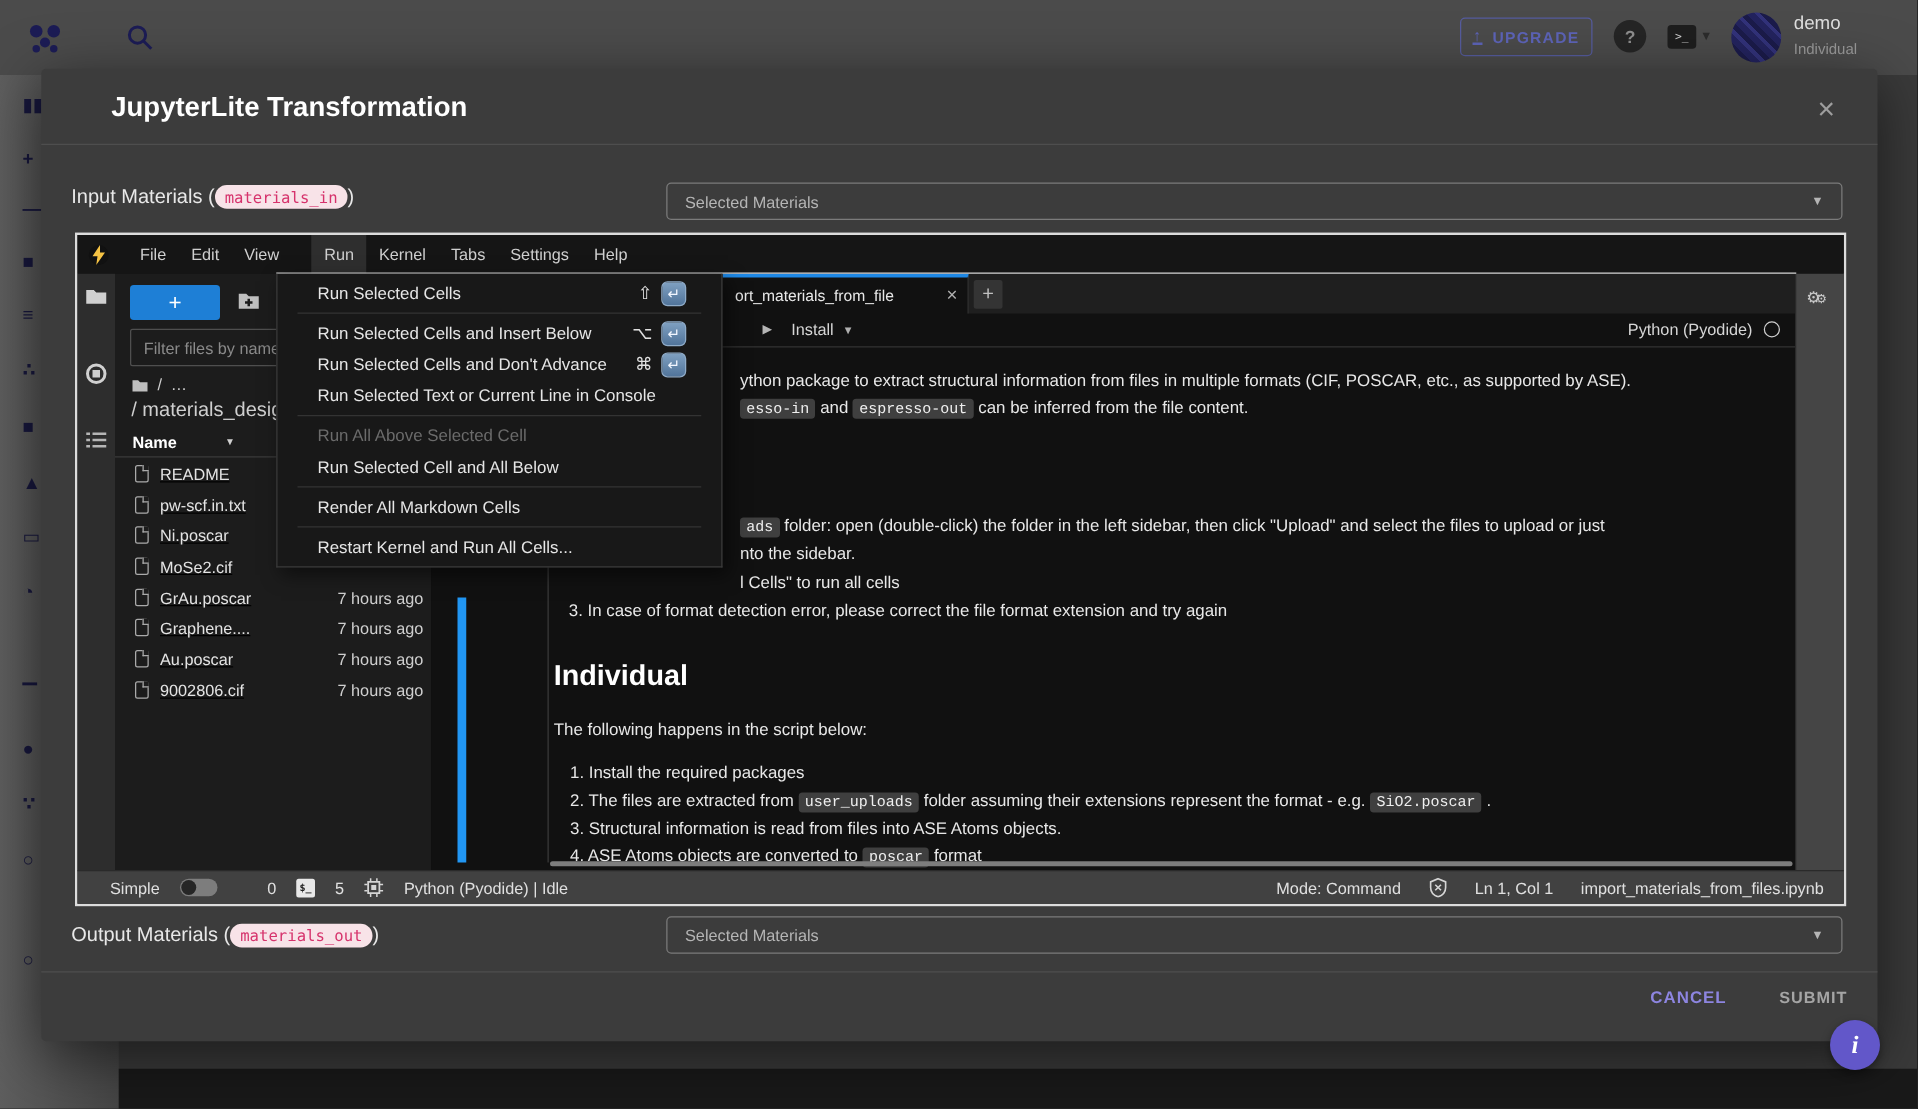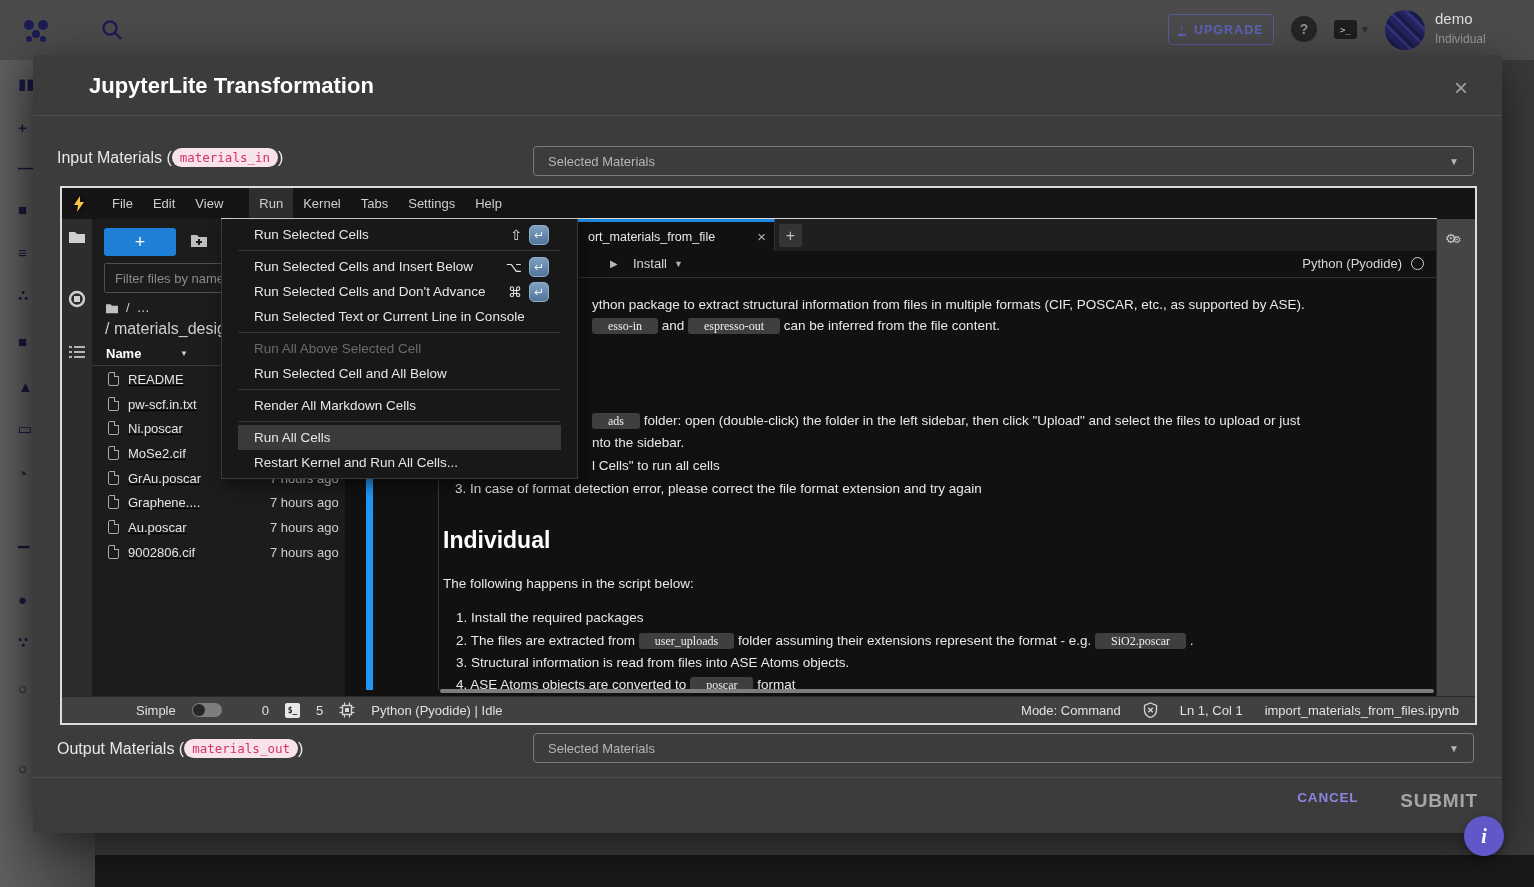--- a/index.html
+++ b/index.html
@@ -40,21 +40,21 @@
   .modal-hdiv { position:absolute; left:0; top:60px; width:100%; height:1px; background:#4e4e4e; }
   .io-label { position:absolute; left:24px; color:#e8e8e8; font-size:16px; display:flex; align-items:center; gap:0; }
   .code-chip { font-family:"DejaVu Sans Mono",monospace; font-size:12.5px; background:#f8e3e8; color:#d6336c;
     padding:2px 8px; border-radius:10px; }
   .matsel { position:absolute; left:500px; width:941px; height:30px; border:1px solid #7b7b7b; border-radius:4px;
     color:#b5b5b5; font-size:13px; display:flex; align-items:center; padding:0 14px; }
   .matsel .sel-caret { margin-left:auto; color:#b5b5b5; font-size:10px; }
   .footer-div { position:absolute; left:0; top:722px; width:100%; height:1px; background:#4e4e4e; }
   .footer { position:absolute; left:0; top:735px; right:24px; display:flex; justify-content:flex-end; gap:42px; }
   .btn-cancel { color:#8d85e0; font-size:13.5px; font-weight:bold; letter-spacing:.8px; }
-  .btn-submit { color:#a5a5a5; font-size:19px; font-weight:bold; letter-spacing:.8px; }
+  .btn-submit { color:#a5a5a5; font-size:13px; font-weight:bold; letter-spacing:.8px; }
   .fab { position:absolute; left:1464px; top:816px; width:40px; height:40px; border-radius:50%; background:#6257c9;
     color:#fff; display:flex; align-items:center; justify-content:center;
     font-family:"Liberation Serif",serif; font-style:italic; font-weight:bold; font-size:20px; z-index:90;
     box-shadow:0 3px 8px rgba(0,0,0,.4); }
 
   
   .jframe { position:absolute; left:27px; top:131px; width:1417px; height:539px; border:2px solid #dcdcdc; background:#111; }
   .jmenubar { position:absolute; left:0; top:0; width:100%; height:31px; background:#151515; display:flex;
     align-items:center; padding-left:6px; }
   .bolt-wrap { width:18px; height:18px; margin:0 14px 0 2px; }
@@ -93,32 +93,32 @@
   .tb-run { position:absolute; left:265px; top:7px; color:#b5b5b5; font-size:10px; }
   .tb-celltype { position:absolute; left:288px; top:5px; color:#d6d6d6; font-size:13px; display:flex; gap:7px; align-items:center; }
   .tb-celltype .cv { font-size:9px; color:#b0b0b0; }
   .tb-kernel { position:absolute; right:12px; top:5px; display:flex; align-items:center; gap:9px; }
   .tb-kernel .kn { color:#d6d6d6; font-size:13px; }
   .kcircle { width:13px; height:13px; border:1.5px solid #cfcfcf; border-radius:50%; }
   .ncontent { position:absolute; left:0; top:59px; width:100%; height:418px; overflow:hidden; }
   .bluebar { position:absolute; left:21px; top:200px; width:7px; height:212px; background:#2196f3; }
   .cellline { position:absolute; left:93px; top:4px; width:1px; height:408px; background:#3a3a3a; }
   .mdline { position:absolute; color:#e8e8e8; font-size:13.5px; line-height:20px; white-space:nowrap; }
-  .mdcode { font-family:Liberation Serif, serif; font-size:12px; background:#3f3f3f; color:#efefef;
-    padding:1px 16px; border-radius:3px; }
+  .mdcode { font-family:Liberation Mono, monospace; font-size:12px; background:#3f3f3f; color:#efefef;
+    padding:1px 5px; border-radius:3px; }
   .mdh2 { position:absolute; color:#fff; font-size:23px; font-weight:bold; }
   .hscroll { position:absolute; left:95px; top:411px; width:994px; height:4px; background:#7d7d7d; border-radius:2px; }
 
   .rightbar { position:absolute; right:0; top:0; width:39px; height:100%; background:#454545; border-left:1px solid #2a2a2a; }
   .gears { position:absolute; left:8px; top:10px; color:#c8c8c8; }
   .gears .g1 { font-size:13px; } .gears .g2 { font-size:10px; margin-left:-4px; }
 
   .jstatus { position:absolute; left:0; bottom:0; width:1413px; height:27px; background:#414141; border-top:1px solid #2a2a2a;
     display:flex; align-items:center; color:#e0e0e0; font-size:13px; }
-  .st-left { display:flex; align-items:center; gap:16px; padding-left:26px;margin-left:48px; }
+  .st-left { display:flex; align-items:center; gap:16px; padding-left:26px; }
   .toggle { width:30px; height:14px; border-radius:7px; background:#7d7d7d; position:relative; }
   .toggle .knob { position:absolute; left:1px; top:1px; width:12px; height:12px; border-radius:50%; background:#262626; }
   .term-badge { width:15px; height:15px; background:#e8e8e8; border-radius:2px; color:#222;
     font-family:"DejaVu Sans Mono",monospace; font-size:8px; font-weight:bold; display:flex; align-items:center; justify-content:center; }
   .st-right { margin-left:auto; display:flex; align-items:center; gap:22px; padding-right:16px; }
 
   
   .menuline { position:absolute; left:159px; top:30px; width:1216px; height:1px; background:#d8d8d8; z-index:58; }
   .runmenu { position:absolute; left:159px; top:31px; width:357px; background:#181818; border:1px solid #3a3a3a;
     border-top:none; z-index:60; padding:3px 16px; box-shadow:4px 6px 14px rgba(0,0,0,.5); }
@@ -408,21 +408,20 @@
               <span class="keycap">↵</span>
             </span>
         </div>
         <div class="rm-item">Run Selected Text or Current Line in Console</div>
         <div class="rm-sep"></div>
         <div class="rm-item disabled">Run All Above Selected Cell</div>
         <div class="rm-item">Run Selected Cell and All Below</div>
         <div class="rm-sep"></div>
         <div class="rm-item">Render All Markdown Cells</div>
         <div class="rm-sep"></div>
-        <div class="rm-item hl">Run All Cells</div>
         <div class="rm-item">Restart Kernel and Run All Cells...</div>
       </div>
     </div>
 
     <div class="io-label" style="top:684px">
       <span>Output Materials (</span>
       <span class="code-chip">materials_out</span>
       <span>)</span>
     </div>
     <div class="matsel" style="top:678px">

